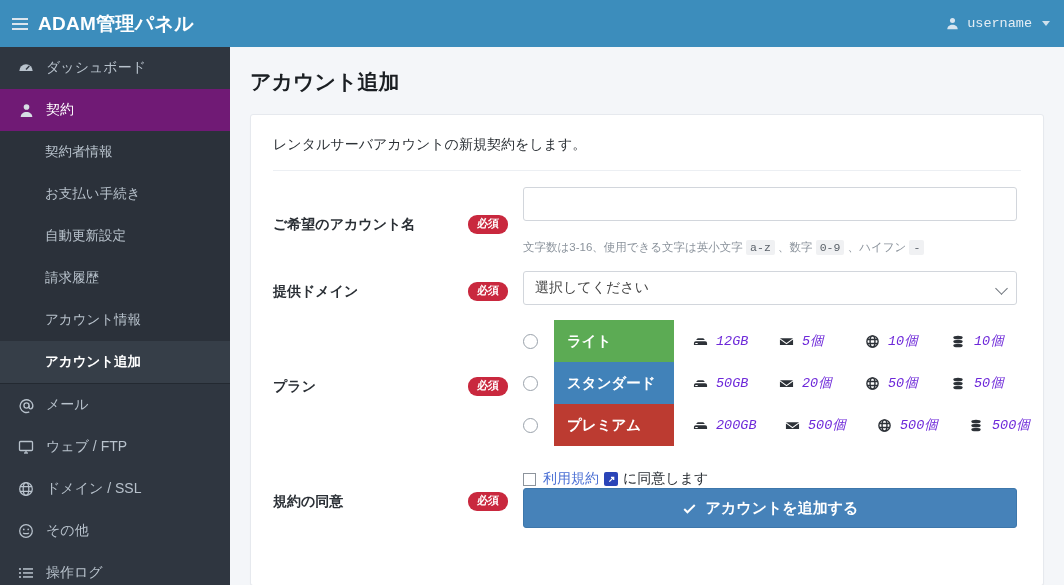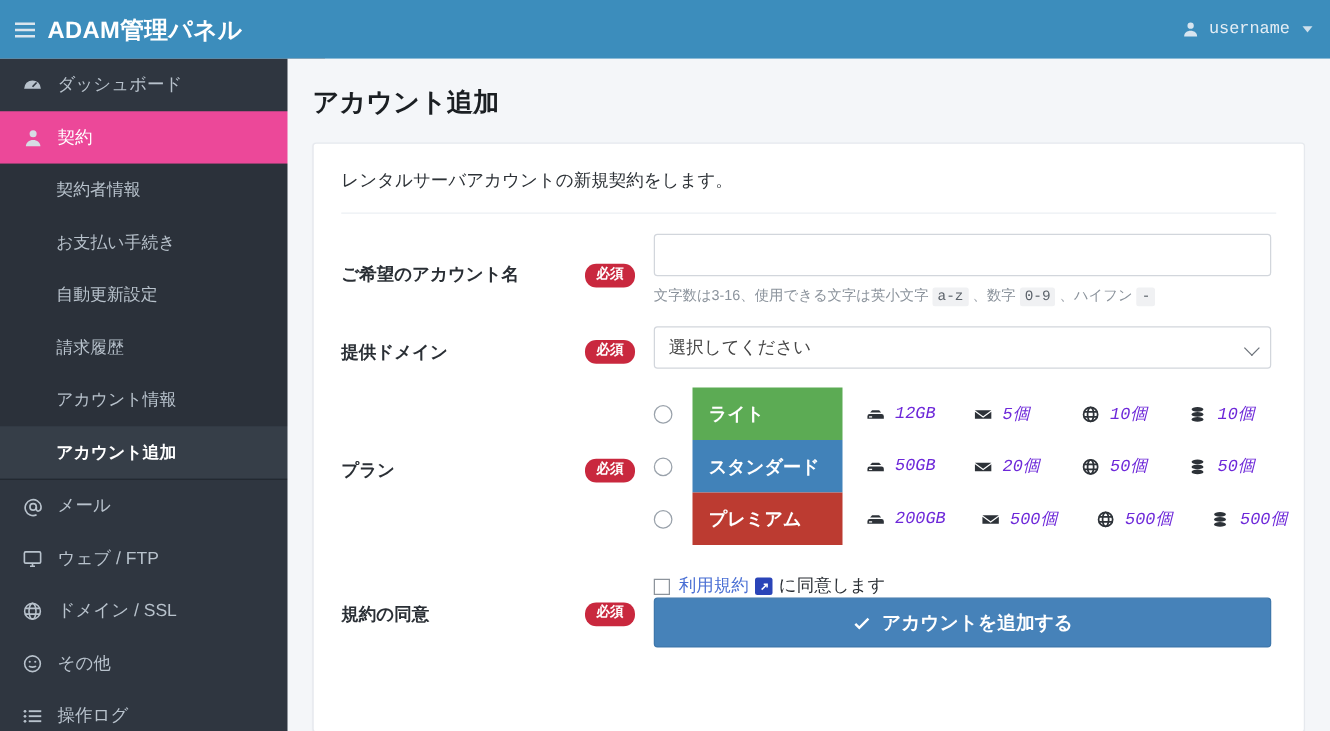--- a/index.html
+++ b/index.html
@@ -57,21 +57,21 @@
     display: flex; align-items: center; height: 42px; padding: 0 14px;
     color: #b8c2cc; font-size: 14px; cursor: pointer; gap: 11px;
     border-left: 3px solid transparent;
   }
   .side-item .ico { width: 18px; display:flex; align-items:center; justify-content:center; }
   .side-item .lbl { flex: 1; }
   .side-item .arrow {
     width: 0; height: 0; border-left: 5px solid transparent;
     border-right: 5px solid transparent; border-top: 6px solid #96a2ad;
   }
-  .side-item.open { background: #ec4899; color: #ffffff; }
+  .side-item.open { background: #701a75; color: #ffffff; }
   .submenu { background: #2b313a; }
   .sub-item {
     display: flex; align-items: center; height: 42px; padding-left: 45px;
     color: #b8c2cc; font-size: 13.5px; cursor: pointer;
   }
   .sub-item.active { background: #363e48; color: #ffffff; font-weight: bold; }
   .side-sep { height: 1px; background: #232931; margin: 0; }
 
   
   .content {
@@ -103,21 +103,21 @@
     line-height: 1.25;
   }
   .field-col { flex: 1; }
 
   .text-input {
     width: 494px; height: 34px; border: 1px solid #d2d6dc; border-radius: 3px;
     padding: 6px 10px; font-size: 14px; color: #333; outline: none;
     font-family: "Liberation Sans", sans-serif; background:#fff;
   }
   .help-text {
-    font-size: 11.5px; color: #8b939c; margin-top: 8px; line-height: 1.5;
+    font-size: 11.5px; color: #8b939c; margin-top: 18px; line-height: 1.5;
   }
   .code {
     font-family: "Liberation Mono","DejaVu Sans Mono",monospace;
     background: #f0f1f3; color: #5a6169; padding: 1px 4px;
     border-radius: 2px; font-size: 11.5px;
   }
 
   .select-wrap { position: relative; width: 494px; }
   .select-box {
     width: 494px; height: 34px; border: 1px solid #d2d6dc; border-radius: 3px;

